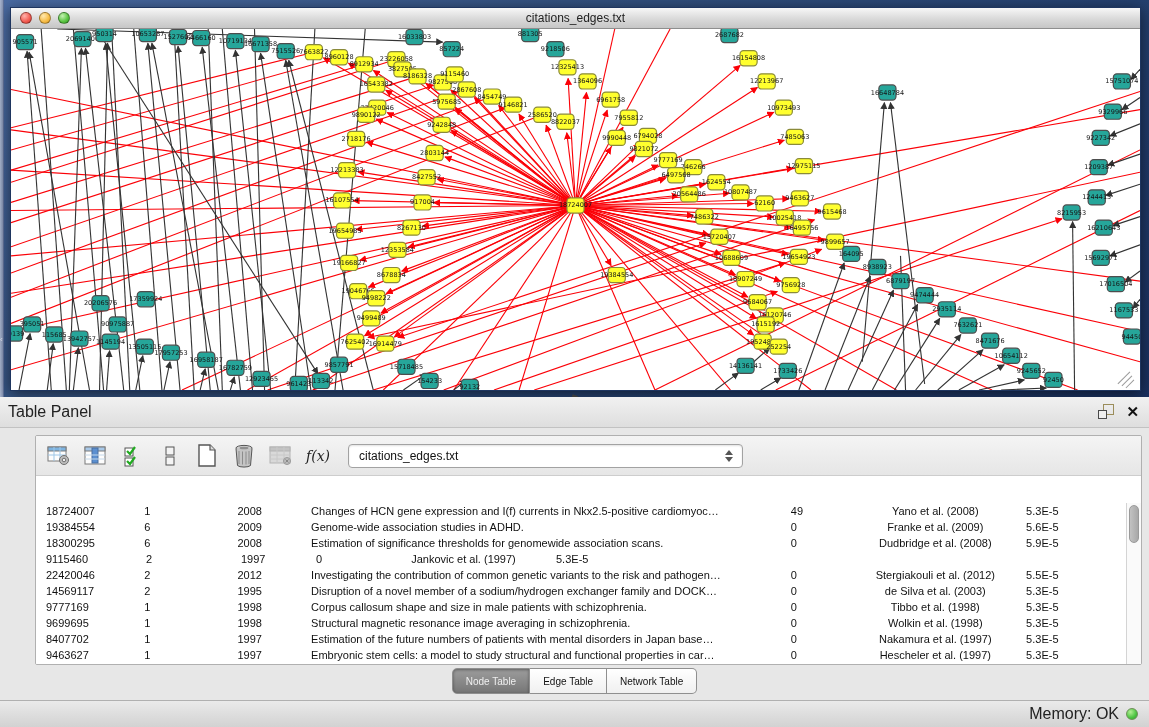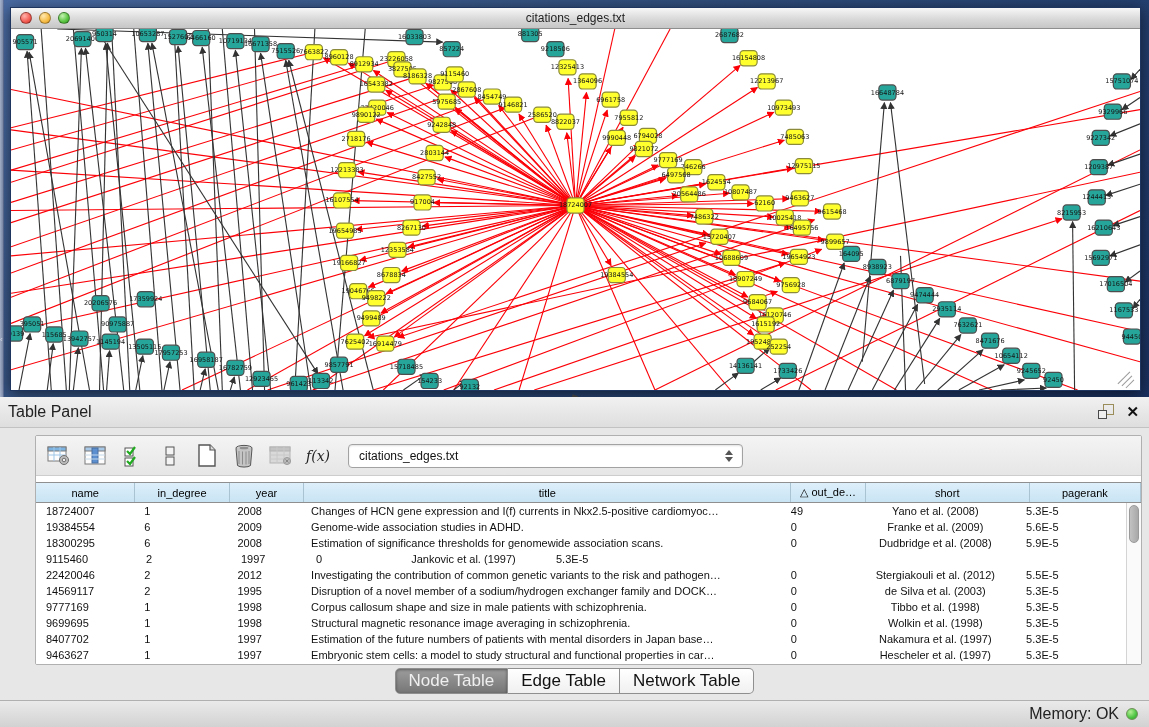--- a/index.html
+++ b/index.html
@@ -63,21 +63,21 @@
   .tbody{position:absolute;left:0;right:15px;top:27px;bottom:0;overflow:hidden;}
   .trow{display:flex;height:16px;}
   .td{display:inline-block;height:16px;font-size:11px;color:#111;line-height:16px;
     padding:0 4px 0 10px;white-space:nowrap;overflow:hidden;}
   .td.center{text-align:center;padding-left:4px;}
   .vscroll{position:absolute;right:0;top:27px;bottom:0;width:15px;background:#fafafa;border-left:1px solid #d4d4d4;}
   .vthumb{position:absolute;left:2px;top:2px;width:10px;height:38px;border-radius:6px;
     background:linear-gradient(90deg,#c2c2c2,#a8a8a8);border:1px solid #9a9a9a;}
 
   .tabs{position:absolute;left:0;right:0;bottom:6px;display:flex;justify-content:center;}
-  .tab{font-family:"Liberation Sans",sans-serif;font-size:17px;height:26px;padding:0 13px;
+  .tab{font-family:"Liberation Sans",sans-serif;font-size:10px;height:26px;padding:0 13px;
     border:1px solid #8f8f8f;border-left-width:0;background:linear-gradient(#ffffff,#f0f0f0);color:#111;}
   .tab:first-child{border-left-width:1px;border-radius:5px 0 0 5px;}
   .tab:last-child{border-radius:0 5px 5px 0;}
   .tab.sel{background:linear-gradient(#9d9d9d,#767676);color:#efefef;
     box-shadow:inset 0 1px 3px rgba(0,0,0,.4);}
 
   
   .statusbar{position:absolute;left:0;bottom:0;width:1149px;height:27px;
     background:linear-gradient(#eaeaea,#d2d2d2);border-top:1px solid #b0b0b0;}
   .mem{position:absolute;right:30px;top:0;font-size:16px;line-height:26px;color:#222;}
@@ -895,29 +895,20 @@
         <span class="combo">
           <span class="combo-text">citations_edges.txt</span>
           <span class="combo-arrows">
             <span class="tri-up"></span>
               <span class="tri-down"></span>
           </span>
         </span>
       </div>
 
       <div class="tablewrap">
-        <div class="thead">
-            <div class="th" style="width: 100px;">name</div>
-            <div class="th" style="width: 95px;">in_degree</div>
-            <div class="th" style="width: 75px;">year</div>
-            <div class="th" style="width: 490px;">title</div>
-            <div class="th" style="width: 75px;">△ out_de…</div>
-            <div class="th" style="width: 165px;">short</div>
-            <div class="th" style="width: 112px;">pagerank</div>
-          </div>
         <div class="tbody">
             <div class="trow">
               <div class="td" style="width: 100px;">18724007</div>
               <div class="td" style="width: 95px;">1</div>
               <div class="td" style="width: 75px;">2008</div>
               <div class="td" style="width: 490px;">Changes of HCN gene expression and I(f) currents in Nkx2.5-positive cardiomyoc…</div>
               <div class="td" style="width: 75px;">49</div>
               <div class="td center" style="width: 165px;">Yano et al. (2008)</div>
               <div class="td" style="width: 112px;">5.3E-5</div>
             </div>

